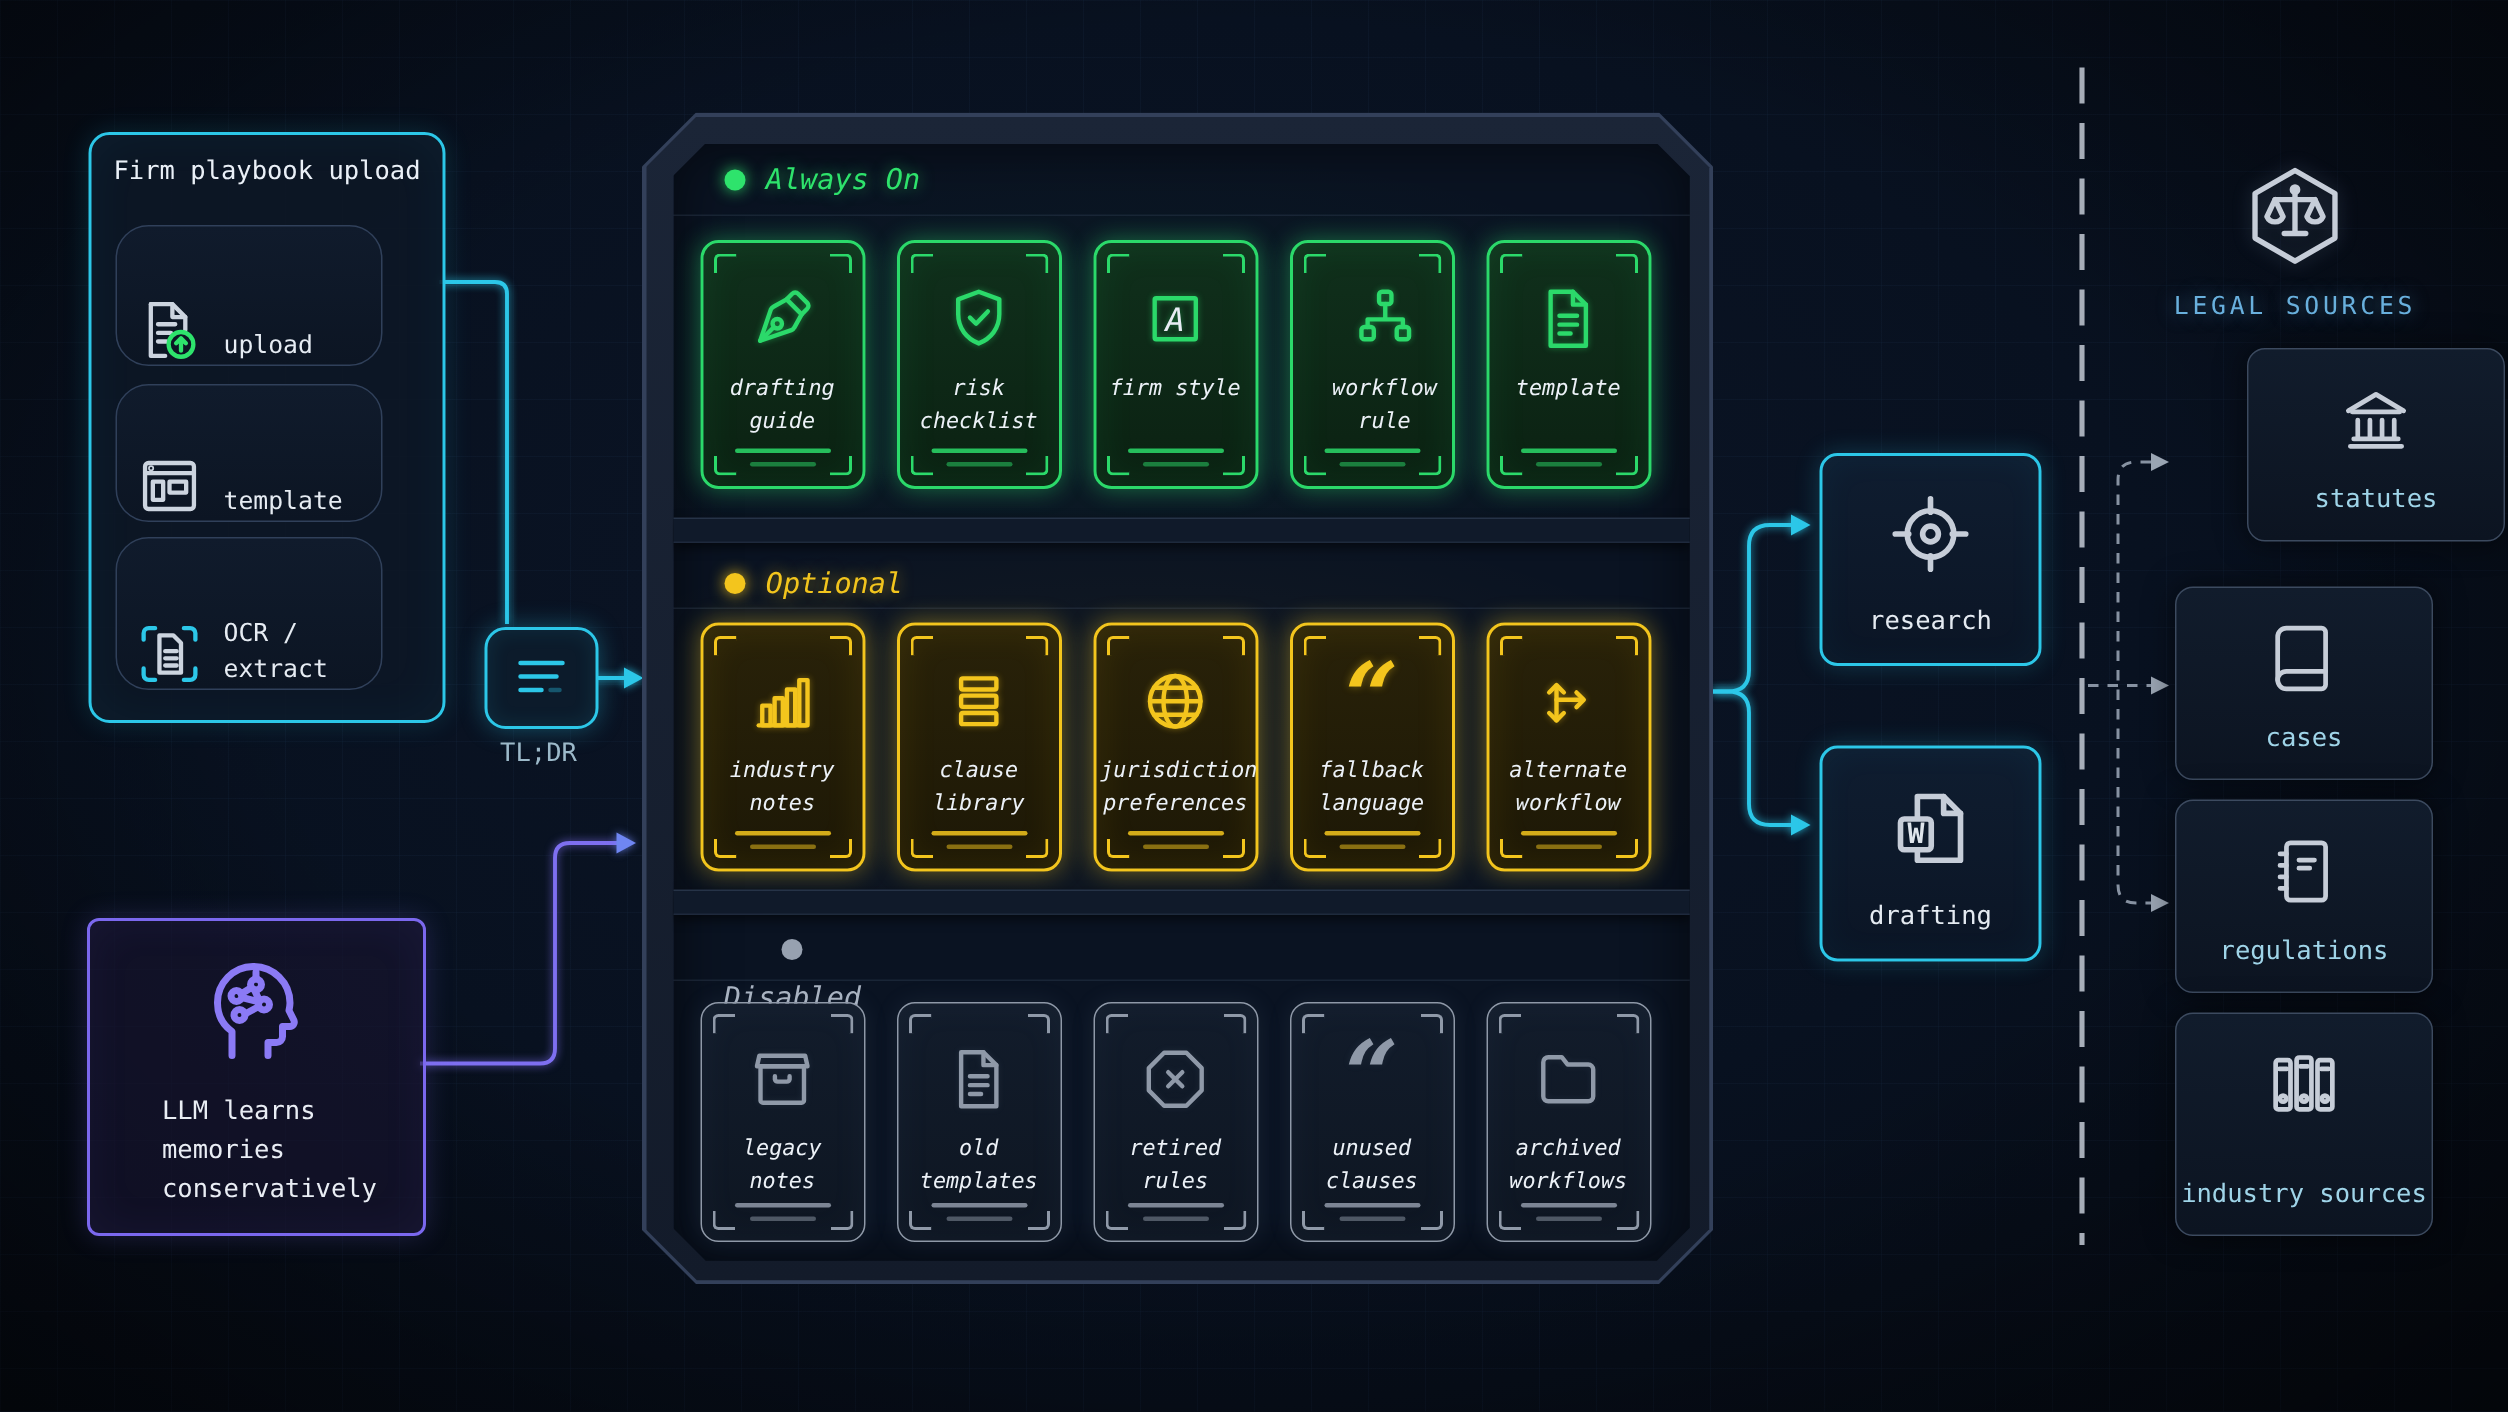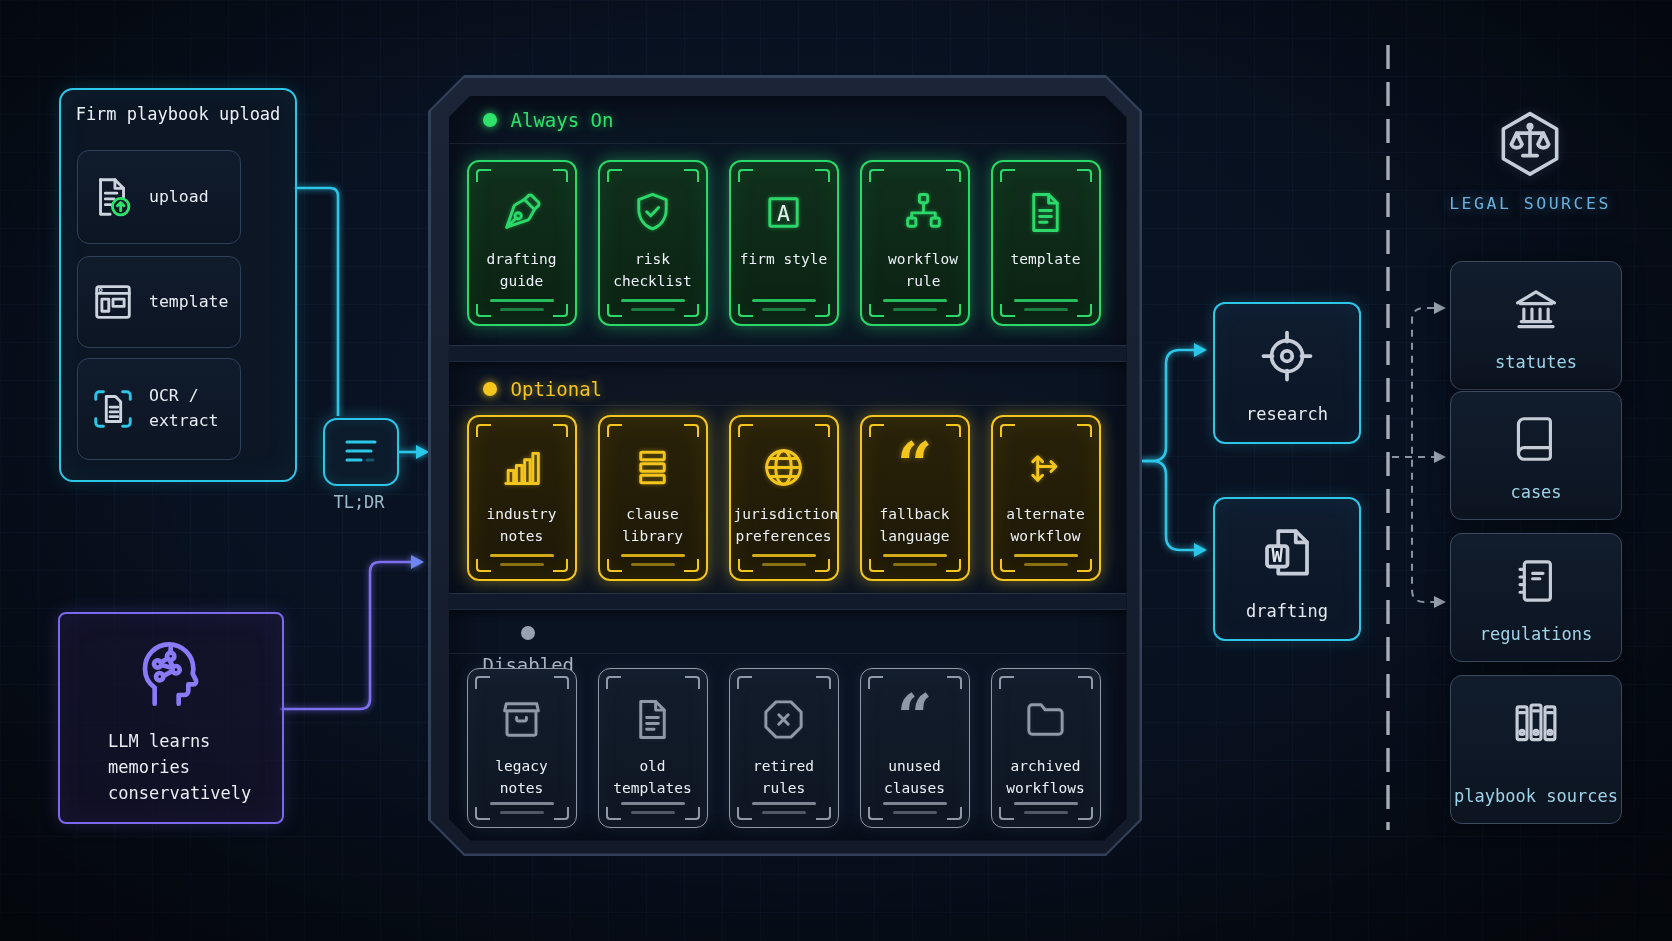--- a/index.html
+++ b/index.html
@@ -18,22 +18,22 @@
   .pu{stroke:#7e6ff0;stroke-width:2.6;fill:none;filter:drop-shadow(0 0 3px rgba(126,111,240,.8));}
   .puf{fill:#6f86f2;filter:drop-shadow(0 0 3px rgba(111,134,242,.8));}
   .sep{stroke:#c3cad5;stroke-width:3.4;stroke-dasharray:24 13;fill:none;opacity:.85;}
   .dsh{stroke:#96a1b0;stroke-width:2;stroke-dasharray:7 6;fill:none;opacity:.9;}
   .dshf{fill:#9aa5b3;}
   
   .playbook{position:absolute;left:59px;top:88px;width:234px;height:390px;z-index:2;
     border:2px solid #2cc7e8;border-radius:14px;background:rgba(13,23,38,.9);
     box-shadow:0 0 18px rgba(44,199,232,.16), inset 0 0 34px rgba(44,199,232,.05);}
   .pb-title{position:absolute;top:14px;left:0;right:0;text-align:center;font-size:17px;color:#eaf0f7;}
-  .pb-item{position:absolute;left:16px;width:164px;border:1.5px solid #30405a;border-radius:12px;
-    background:linear-gradient(180deg,#101b2c,#0c1523);display:flex;align-items:center;gap:13px;
+  .pb-item{position:absolute;left:16px;width:178px;border:1.5px solid #30405a;border-radius:22px;
+    background:linear-gradient(180deg,#101b2c,#0c1523);display:flex;align-items:flex-end;gap:13px;
     padding-left:12px;box-sizing:border-box;}
   .pb-item svg{width:46px;height:46px;stroke:#ccd4df;stroke-width:1.5;fill:none;
     stroke-linecap:round;stroke-linejoin:round;flex:0 0 auto;}
   .pb-item .grn{stroke:#2ee36c;}
   .pb-item .cyn{stroke:#2cc7e8;}
   .pb-label{font-size:16.5px;color:#e6ecf3;line-height:1.5;}
   
   .tldr{position:absolute;left:323px;top:418px;width:72px;height:64px;z-index:2;
     border:2.5px solid #2cc7e8;border-radius:14px;background:#0c1b2b;
     box-shadow:0 0 16px rgba(44,199,232,.35), inset 0 0 14px rgba(44,199,232,.12);
@@ -43,21 +43,21 @@
     font-size:17px;color:#9cb9c9;z-index:2;}
   
   .llm{position:absolute;left:58px;top:612px;width:222px;height:208px;z-index:2;
     border:2px solid #7b68ee;border-radius:8px;background:rgba(24,21,48,.62);
     box-shadow:0 0 18px rgba(123,104,238,.22), inset 0 0 30px rgba(123,104,238,.07);}
   .llm svg{position:absolute;left:70px;top:18px;width:80px;height:80px;stroke:#8b7af5;
     stroke-width:1.4;fill:none;stroke-linecap:round;stroke-linejoin:round;}
   .llm-text{position:absolute;left:48px;top:114px;width:158px;font-size:17px;line-height:26px;color:#e9edf4;}
   
   .frame0{position:absolute;left:428px;top:75px;width:714px;height:781px;z-index:2;background:#33405a;
-    clip-path:polygon(36px 0,678px 0,714px 36px,714px 745px,678px 781px,36px 781px,0 745px,0 36px);}
+    clip-path:polygon(36px 0,678px 0,714px 36px,714px 745px,678px 781px,36px 781px,0 745px,0 36px);font-style:italic;}
   .frame1{position:absolute;inset:2.5px;background:linear-gradient(180deg,#1b2537,#131b2a);
     clip-path:polygon(34px 0,675px 0,709px 34px,709px 742px,675px 776px,34px 776px,0 742px,0 34px);}
   .frame2{position:absolute;left:18px;top:18px;width:678px;height:745px;background:#0a1322;
     clip-path:polygon(22px 0,656px 0,678px 22px,678px 723px,656px 745px,22px 745px,0 723px,0 22px);
     box-shadow:inset 0 0 40px rgba(0,0,0,.6);}
   .sh{position:absolute;left:34px;display:flex;align-items:center;gap:14px;font-size:19px;}
   .sh .dot{width:14px;height:14px;border-radius:50%;}
   .hr{position:absolute;left:0;right:0;height:1px;background:rgba(170,200,240,.10);}
   .band{position:absolute;left:0;right:0;height:15px;background:#101a2a;
     border-top:1px solid rgba(175,205,245,.14);border-bottom:1px solid rgba(175,205,245,.09);
@@ -464,21 +464,21 @@
       <path d="M16 2.2l10.4 6v11.6L16 25.8 5.6 19.8V8.2L16 2.2z"></path>
       <path d="M16 7.8v10.4"></path>
         <circle cx="16" cy="7.2" r="0.7"></circle>
       <path d="M10.8 9.8h10.4"></path>
       <path d="M10.8 9.8l-2.1 4.4a2.3 2.3 0 0 0 4.2 0l-2.1-4.4zM21.2 9.8l-2.1 4.4a2.3 2.3 0 0 0 4.2 0l-2.1-4.4z"></path>
       <path d="M13.2 18.6h5.6"></path>
     </svg>
   </div>
   <div class="ls-title">LEGAL SOURCES</div>
 
-  <div class="src" style="top:261px;height:127px;">
+  <div class="src" style="top:232px;height:127px;margin-left:48px;">
     <svg viewBox="0 0 24 24">
       <path d="M3.8 9.3 12 4.4l8.2 4.9"></path>
         <path d="M5 9.6h14"></path>
       <path d="M6.6 12v5.3M10.2 12v5.3M13.8 12v5.3M17.4 12v5.3"></path>
       <path d="M5.4 17.6h13.2M4.4 19.8h15.2"></path>
     </svg>
     <div class="src-label">statutes</div>
   </div>
 
   <div class="src" style="top:391px;height:127px;">
@@ -503,16 +503,16 @@
       <rect x="3.6" y="4.8" width="4.4" height="14.6" rx="0.8"></rect>
       <path d="M4.7 7.4h2.2"></path>
         <circle cx="5.8" cy="16.2" r="0.9"></circle>
       <rect x="9.8" y="4" width="4.4" height="15.4" rx="0.8"></rect>
       <path d="M10.9 6.6h2.2"></path>
         <circle cx="12" cy="16.2" r="0.9"></circle>
       <rect x="16" y="4.8" width="4.4" height="14.6" rx="0.8"></rect>
       <path d="M17.1 7.4h2.2"></path>
         <circle cx="18.2" cy="16.2" r="0.9"></circle>
     </svg>
-    <div class="src-label">playbook sources</div>
+    <div class="src-label">industry sources</div>
   </div>
 
 </div>
 
 </body></html>

